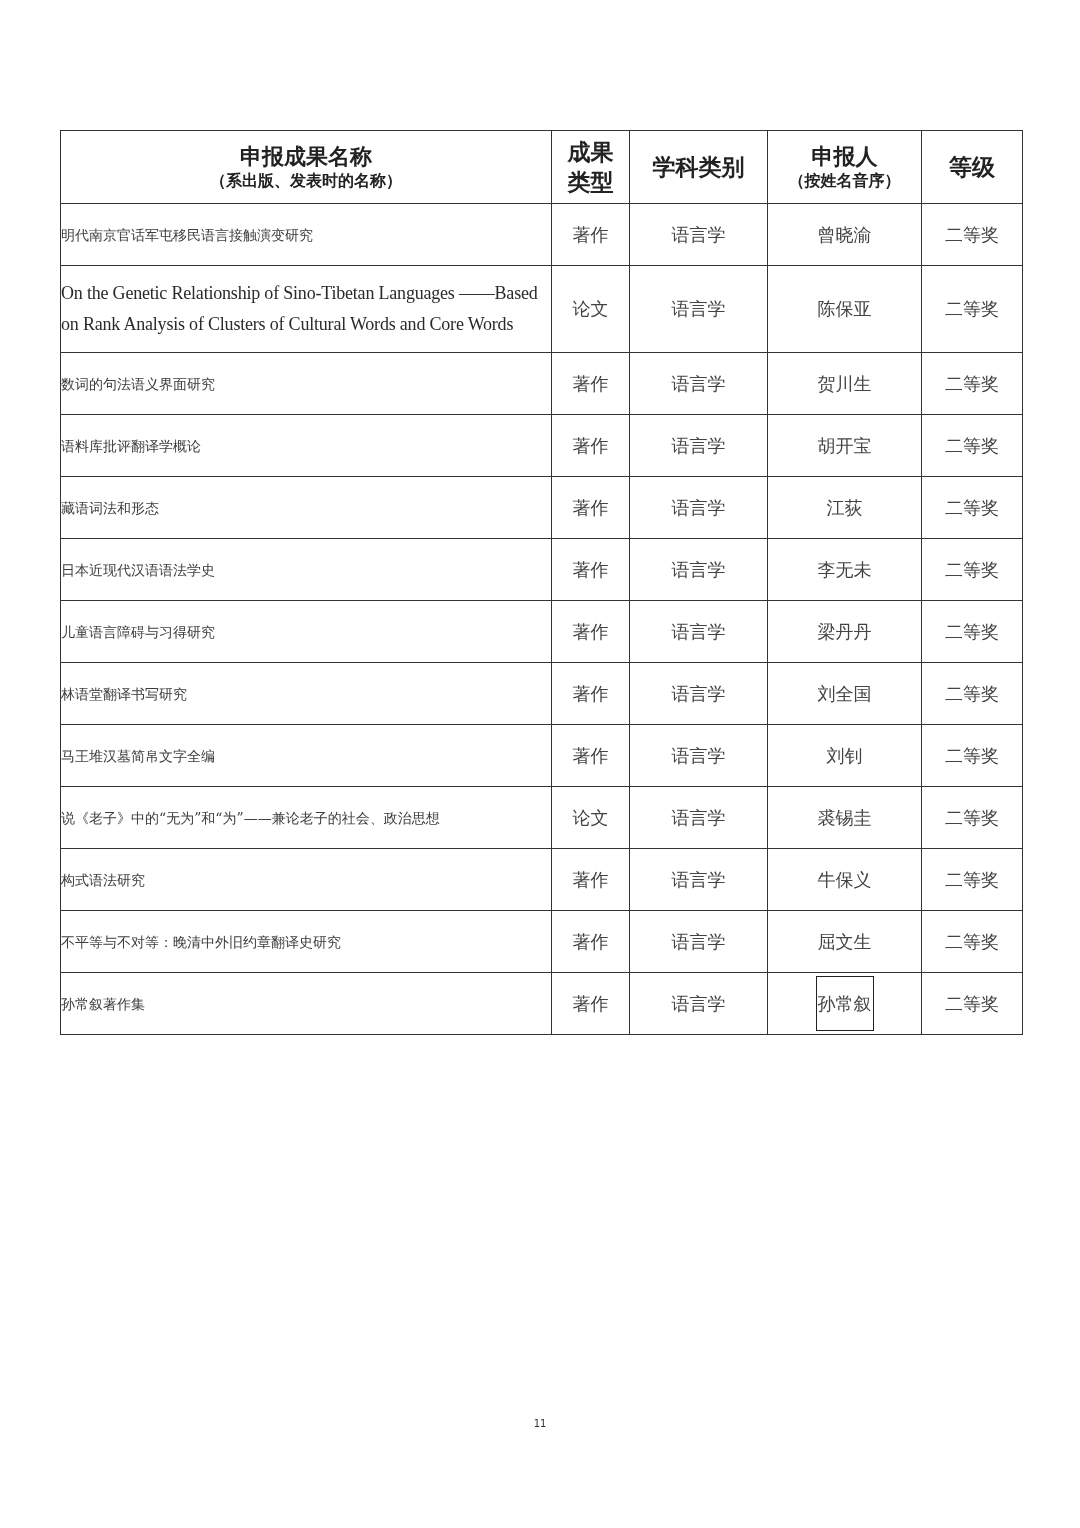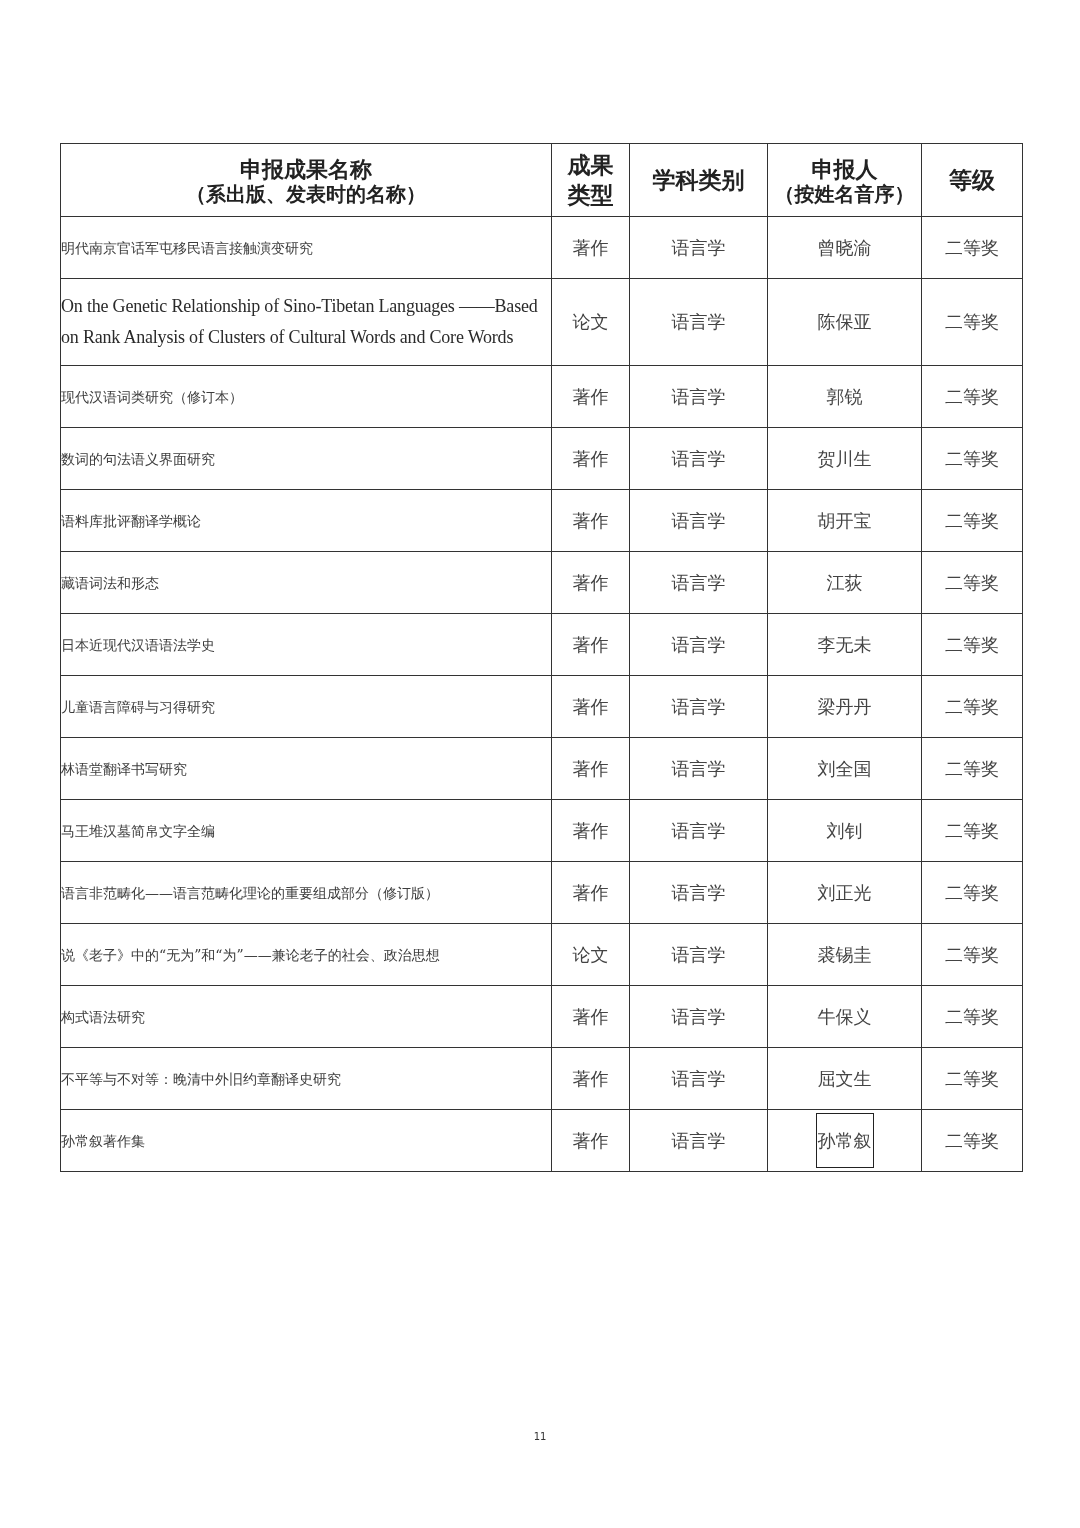--- a/index.html
+++ b/index.html
@@ -1,38 +1,38 @@
 <!DOCTYPE html>
 <html><head>
 <meta charset="utf-8">
 <style>
   html, body { margin: 0; padding: 0; background: #ffffff; }
   body { width: 1080px; height: 1528px; position: relative; overflow: hidden; }
-  .page { position: absolute; left: 0; top: 0; width: 1080px; height: 1093px; background: #fff; margin-top: 13px; }
+  .page { position: absolute; left: 0; top: 0; width: 1080px; height: 1093px; background: #fff; }
   table.awards {
     position: absolute; left: 60px; top: 130px;
     border-collapse: collapse; table-layout: fixed;
     width: 962px;
     font-family: "DejaVu Serif", "Liberation Serif", serif;
     color: #3a3a3a;
   }
   table.awards td, table.awards th {
     border: 1.5px solid #333;
     padding: 0;
     vertical-align: middle;
   }
   col.c1 { width: 491px; }
   col.c2 { width: 78px; }
   col.c3 { width: 138px; }
   col.c4 { width: 154px; }
   col.c5 { width: 101px; }
   th { font-weight: bold; color: #222; text-align: center; }
   .hdr-row { height: 73px; }
   .hdr-main { font-size: 22px; line-height: 28px; }
-  .hdr-sub { font-size: 20px; line-height: 22px; }
+  .hdr-sub { font-size: 16px; line-height: 22px; }
   .hdr-big { font-size: 23px; line-height: 30px; }
   td.title { text-align: left; padding-left: 9px; padding-right: 6px; font-size: 14px; line-height: 28px; color: #3c3c3c; }
   td.title.en { font-family: "Liberation Serif", "DejaVu Serif", serif; font-size: 18px; line-height: 31px; color: #2a2a2a; letter-spacing: -0.2px; }
   td.ctr { text-align: center; font-size: 18px; color: #444; }
   tr.row { height: 62px; }
   tr.row.tall { height: 87px; }
   .boxed { border: 1.5px solid #222; padding: 16px 1px; }
   .pagenum {
     position: absolute; left: 0; width: 1080px; top: 1418px;
     text-align: center; font-family: "DejaVu Sans", "Liberation Sans", sans-serif;
@@ -82,27 +82,20 @@
         <td class="ctr">二等奖</td>
       </tr>
       <tr class="row tall">
         <td class="title en">On the Genetic Relationship of Sino-Tibetan Languages ——Based on Rank Analysis of Clusters of Cultural Words and Core Words</td>
         <td class="ctr">论文</td>
         <td class="ctr">语言学</td>
         <td class="ctr">陈保亚</td>
         <td class="ctr">二等奖</td>
       </tr>
       <tr class="row">
-        <td class="title">现代汉语词类研究（修订本）</td>
-        <td class="ctr">著作</td>
-        <td class="ctr">语言学</td>
-        <td class="ctr">郭锐</td>
-        <td class="ctr">二等奖</td>
-      </tr>
-      <tr class="row">
         <td class="title">数词的句法语义界面研究</td>
         <td class="ctr">著作</td>
         <td class="ctr">语言学</td>
         <td class="ctr">贺川生</td>
         <td class="ctr">二等奖</td>
       </tr>
       <tr class="row">
         <td class="title">语料库批评翻译学概论</td>
         <td class="ctr">著作</td>
         <td class="ctr">语言学</td>
@@ -138,27 +131,20 @@
         <td class="ctr">二等奖</td>
       </tr>
       <tr class="row">
         <td class="title">马王堆汉墓简帛文字全编</td>
         <td class="ctr">著作</td>
         <td class="ctr">语言学</td>
         <td class="ctr">刘钊</td>
         <td class="ctr">二等奖</td>
       </tr>
       <tr class="row">
-        <td class="title">语言非范畴化——语言范畴化理论的重要组成部分（修订版）</td>
-        <td class="ctr">著作</td>
-        <td class="ctr">语言学</td>
-        <td class="ctr">刘正光</td>
-        <td class="ctr">二等奖</td>
-      </tr>
-      <tr class="row">
         <td class="title">说《老子》中的“无为”和“为”——兼论老子的社会、政治思想</td>
         <td class="ctr">论文</td>
         <td class="ctr">语言学</td>
         <td class="ctr">裘锡圭</td>
         <td class="ctr">二等奖</td>
       </tr>
       <tr class="row">
         <td class="title">构式语法研究</td>
         <td class="ctr">著作</td>
         <td class="ctr">语言学</td>

